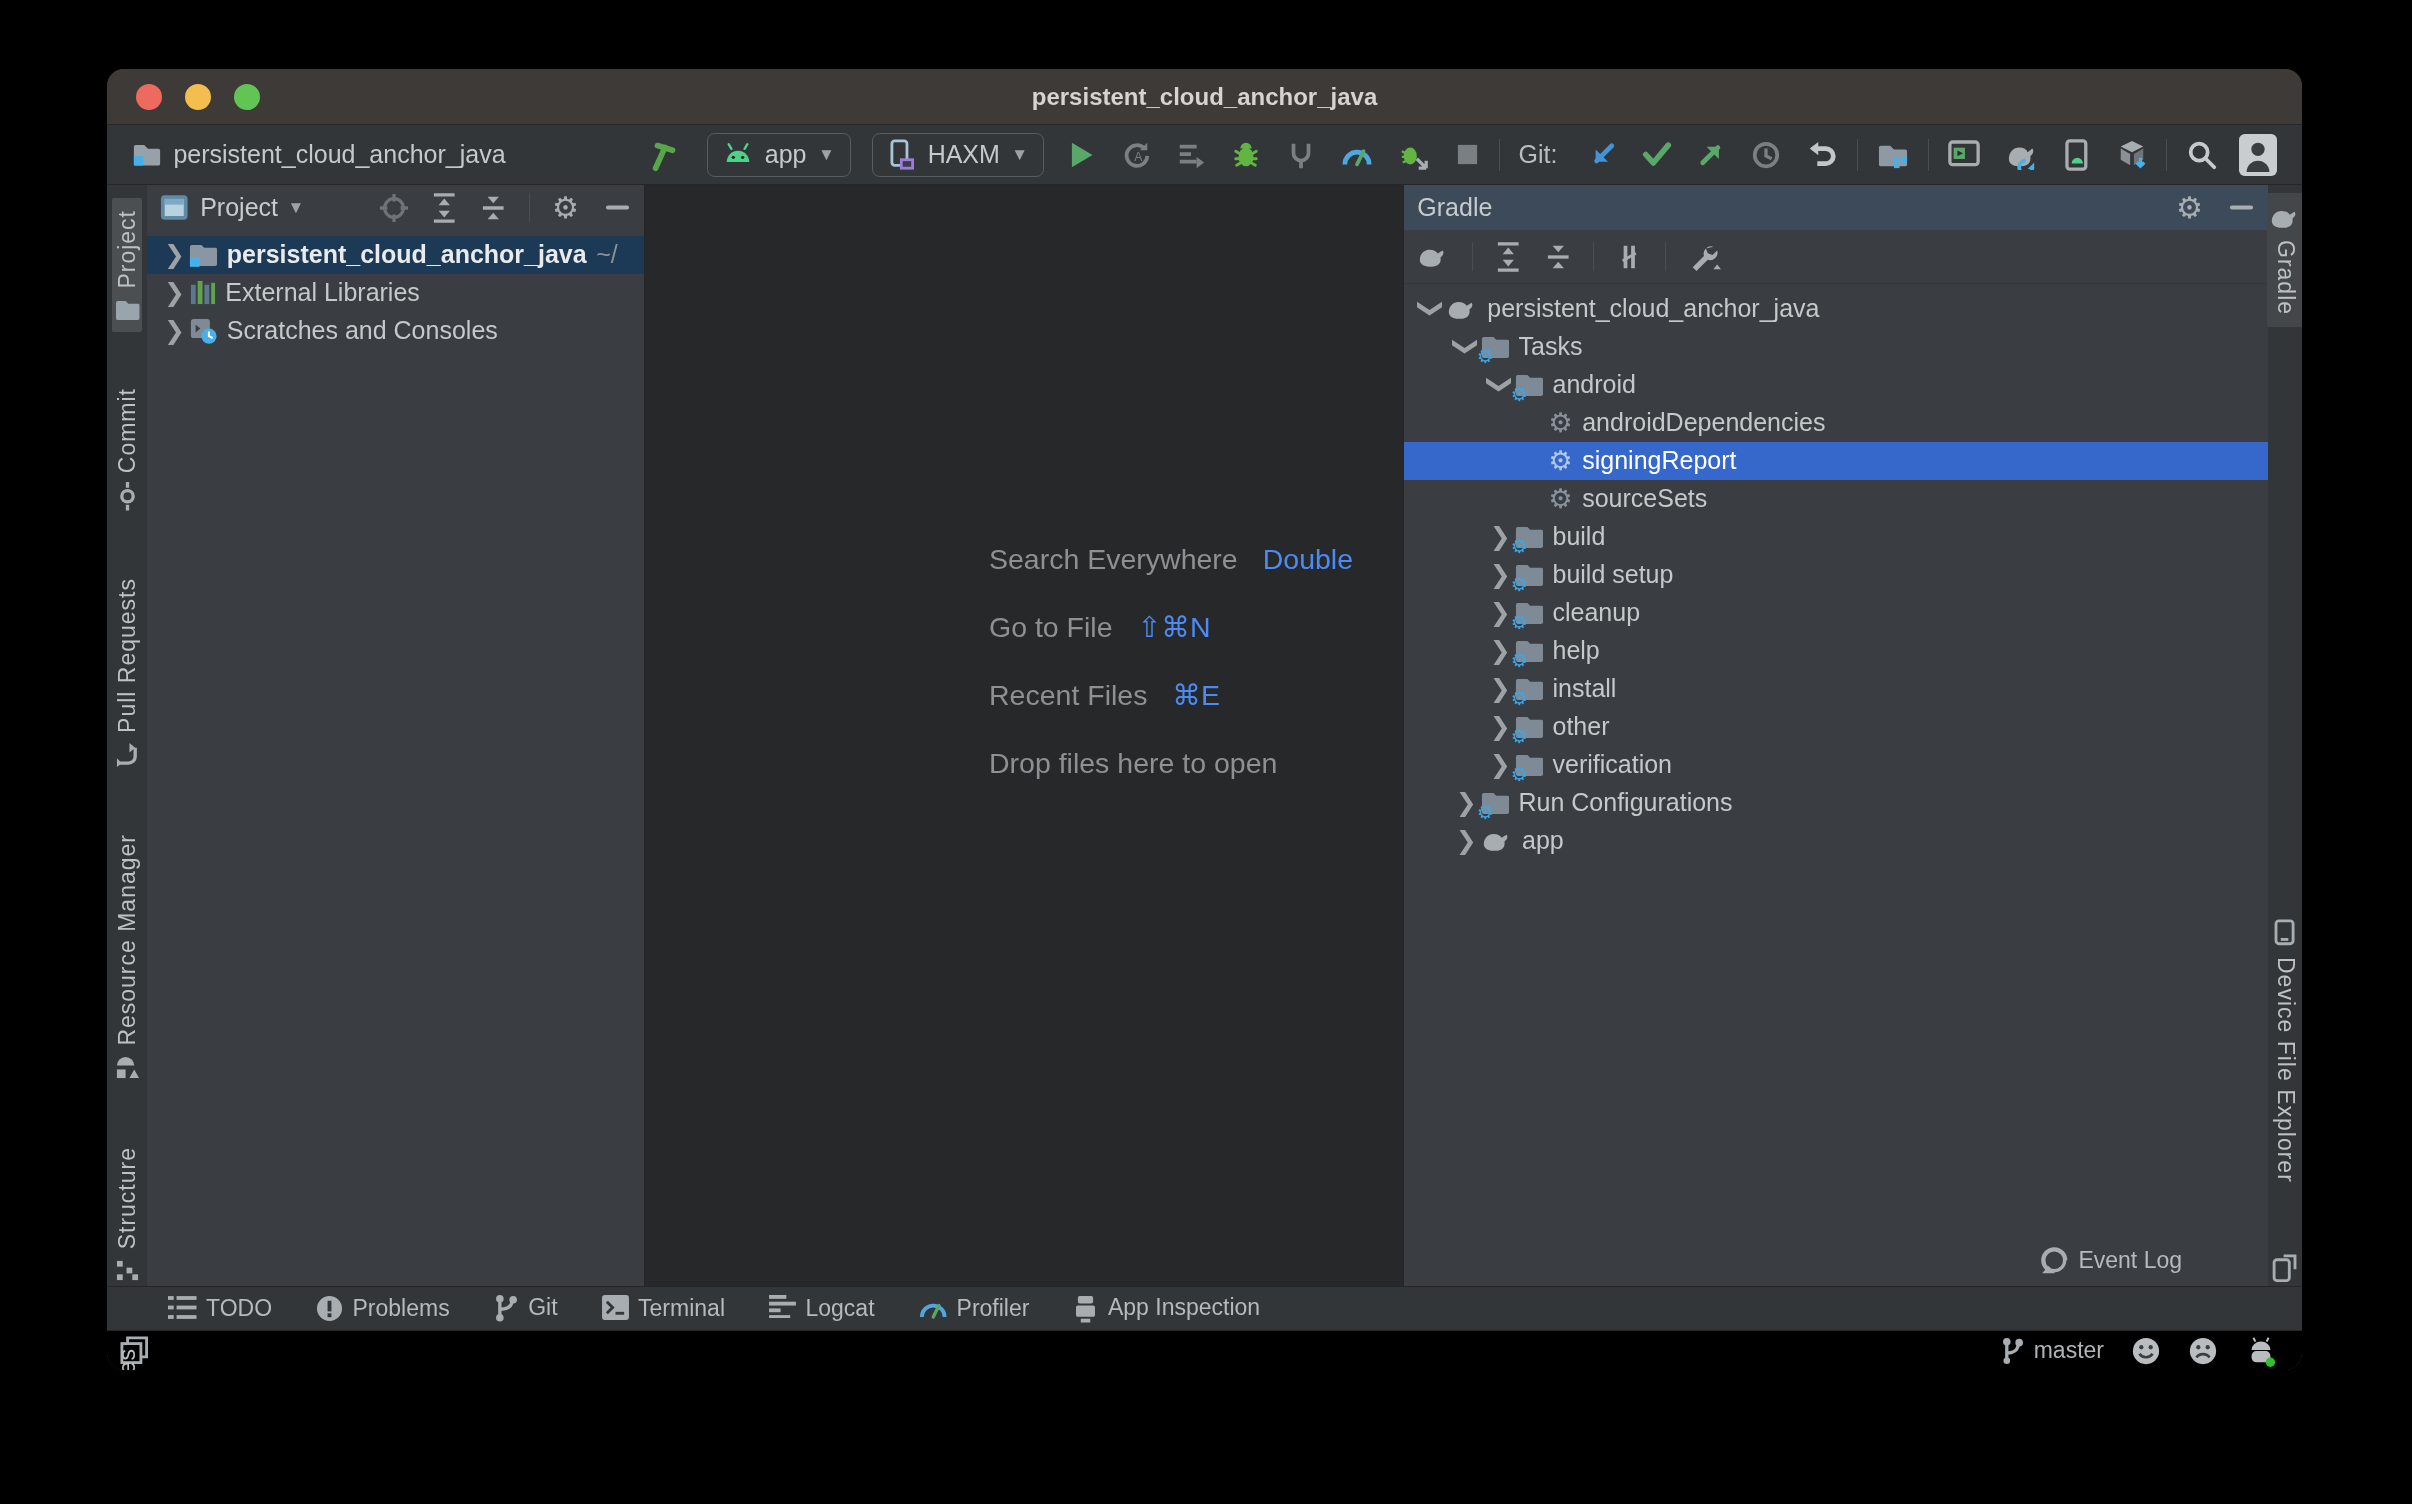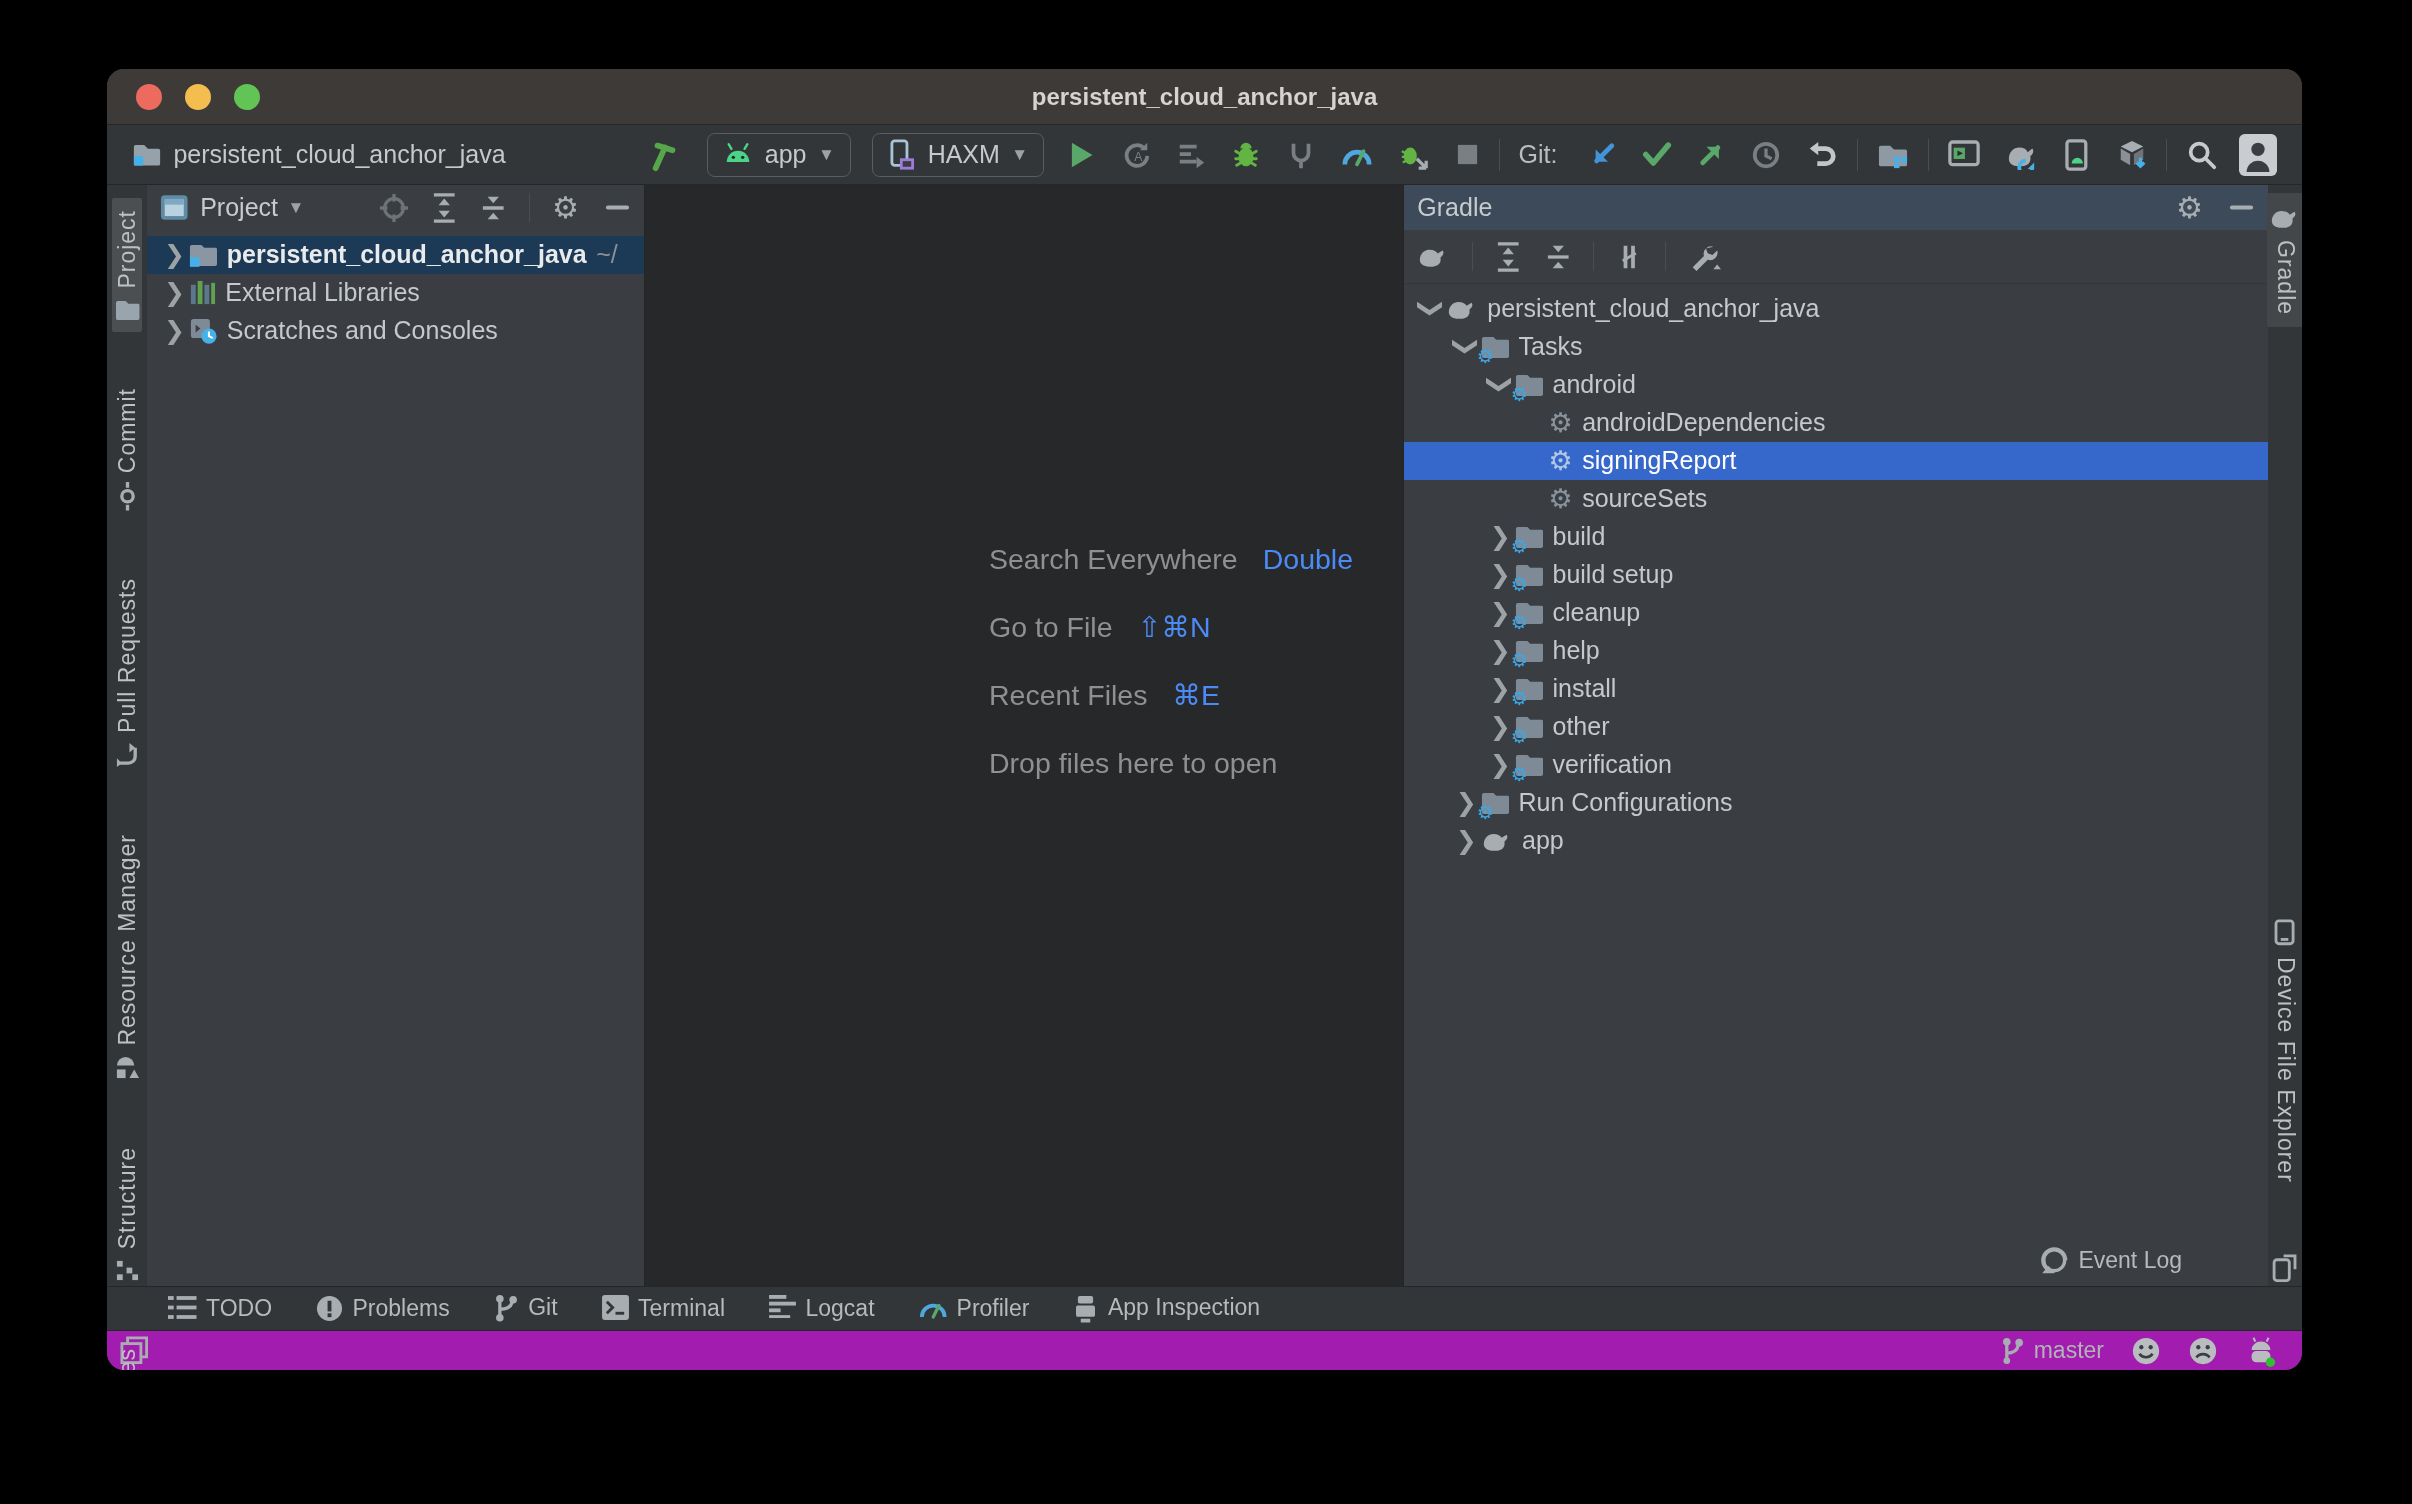--- a/index.html
+++ b/index.html
@@ -58,21 +58,21 @@
   .shortcuts{position:absolute;left:344px;top:358px;}
   .sc-row{height:68px;display:flex;align-items:flex-start;gap:25px;font-size:28.5px;white-space:nowrap;}
   .sc-label{color:#8E9092;}
   .sc-keys{color:#4C8AF5;}
   
   .bottom-stripe{height:43px;background:#333639;border-top:1px solid #262626;display:flex;align-items:center;
     padding:0 86px 0 61px;flex:0 0 auto;font-size:23px;color:#B6BABC;}
   .bs-item{display:flex;align-items:flex-start;gap:9.5px;margin-right:44px;}
   .bs-right{margin-left:auto;display:flex;align-items:center;gap:67px;flex-direction:column;}
   .bs-right .bs-item{margin-right:0;}
-  .status-bar{height:39px;background:#a21caf;border-top:1px solid #262626;display:flex;align-items:center;
+  .status-bar{height:39px;background:#000000;border-top:1px solid #262626;display:flex;align-items:center;
     padding:0 25px 0 13.3px;flex:0 0 auto;font-size:23px;color:#B0B4B6;}
   .sb-right{margin-left:auto;display:flex;align-items:center;gap:27px;}
   svg{display:block;}
 </style>
 </head>
 <body>
 
 <div class="window">
 
   <div class="titlebar">

